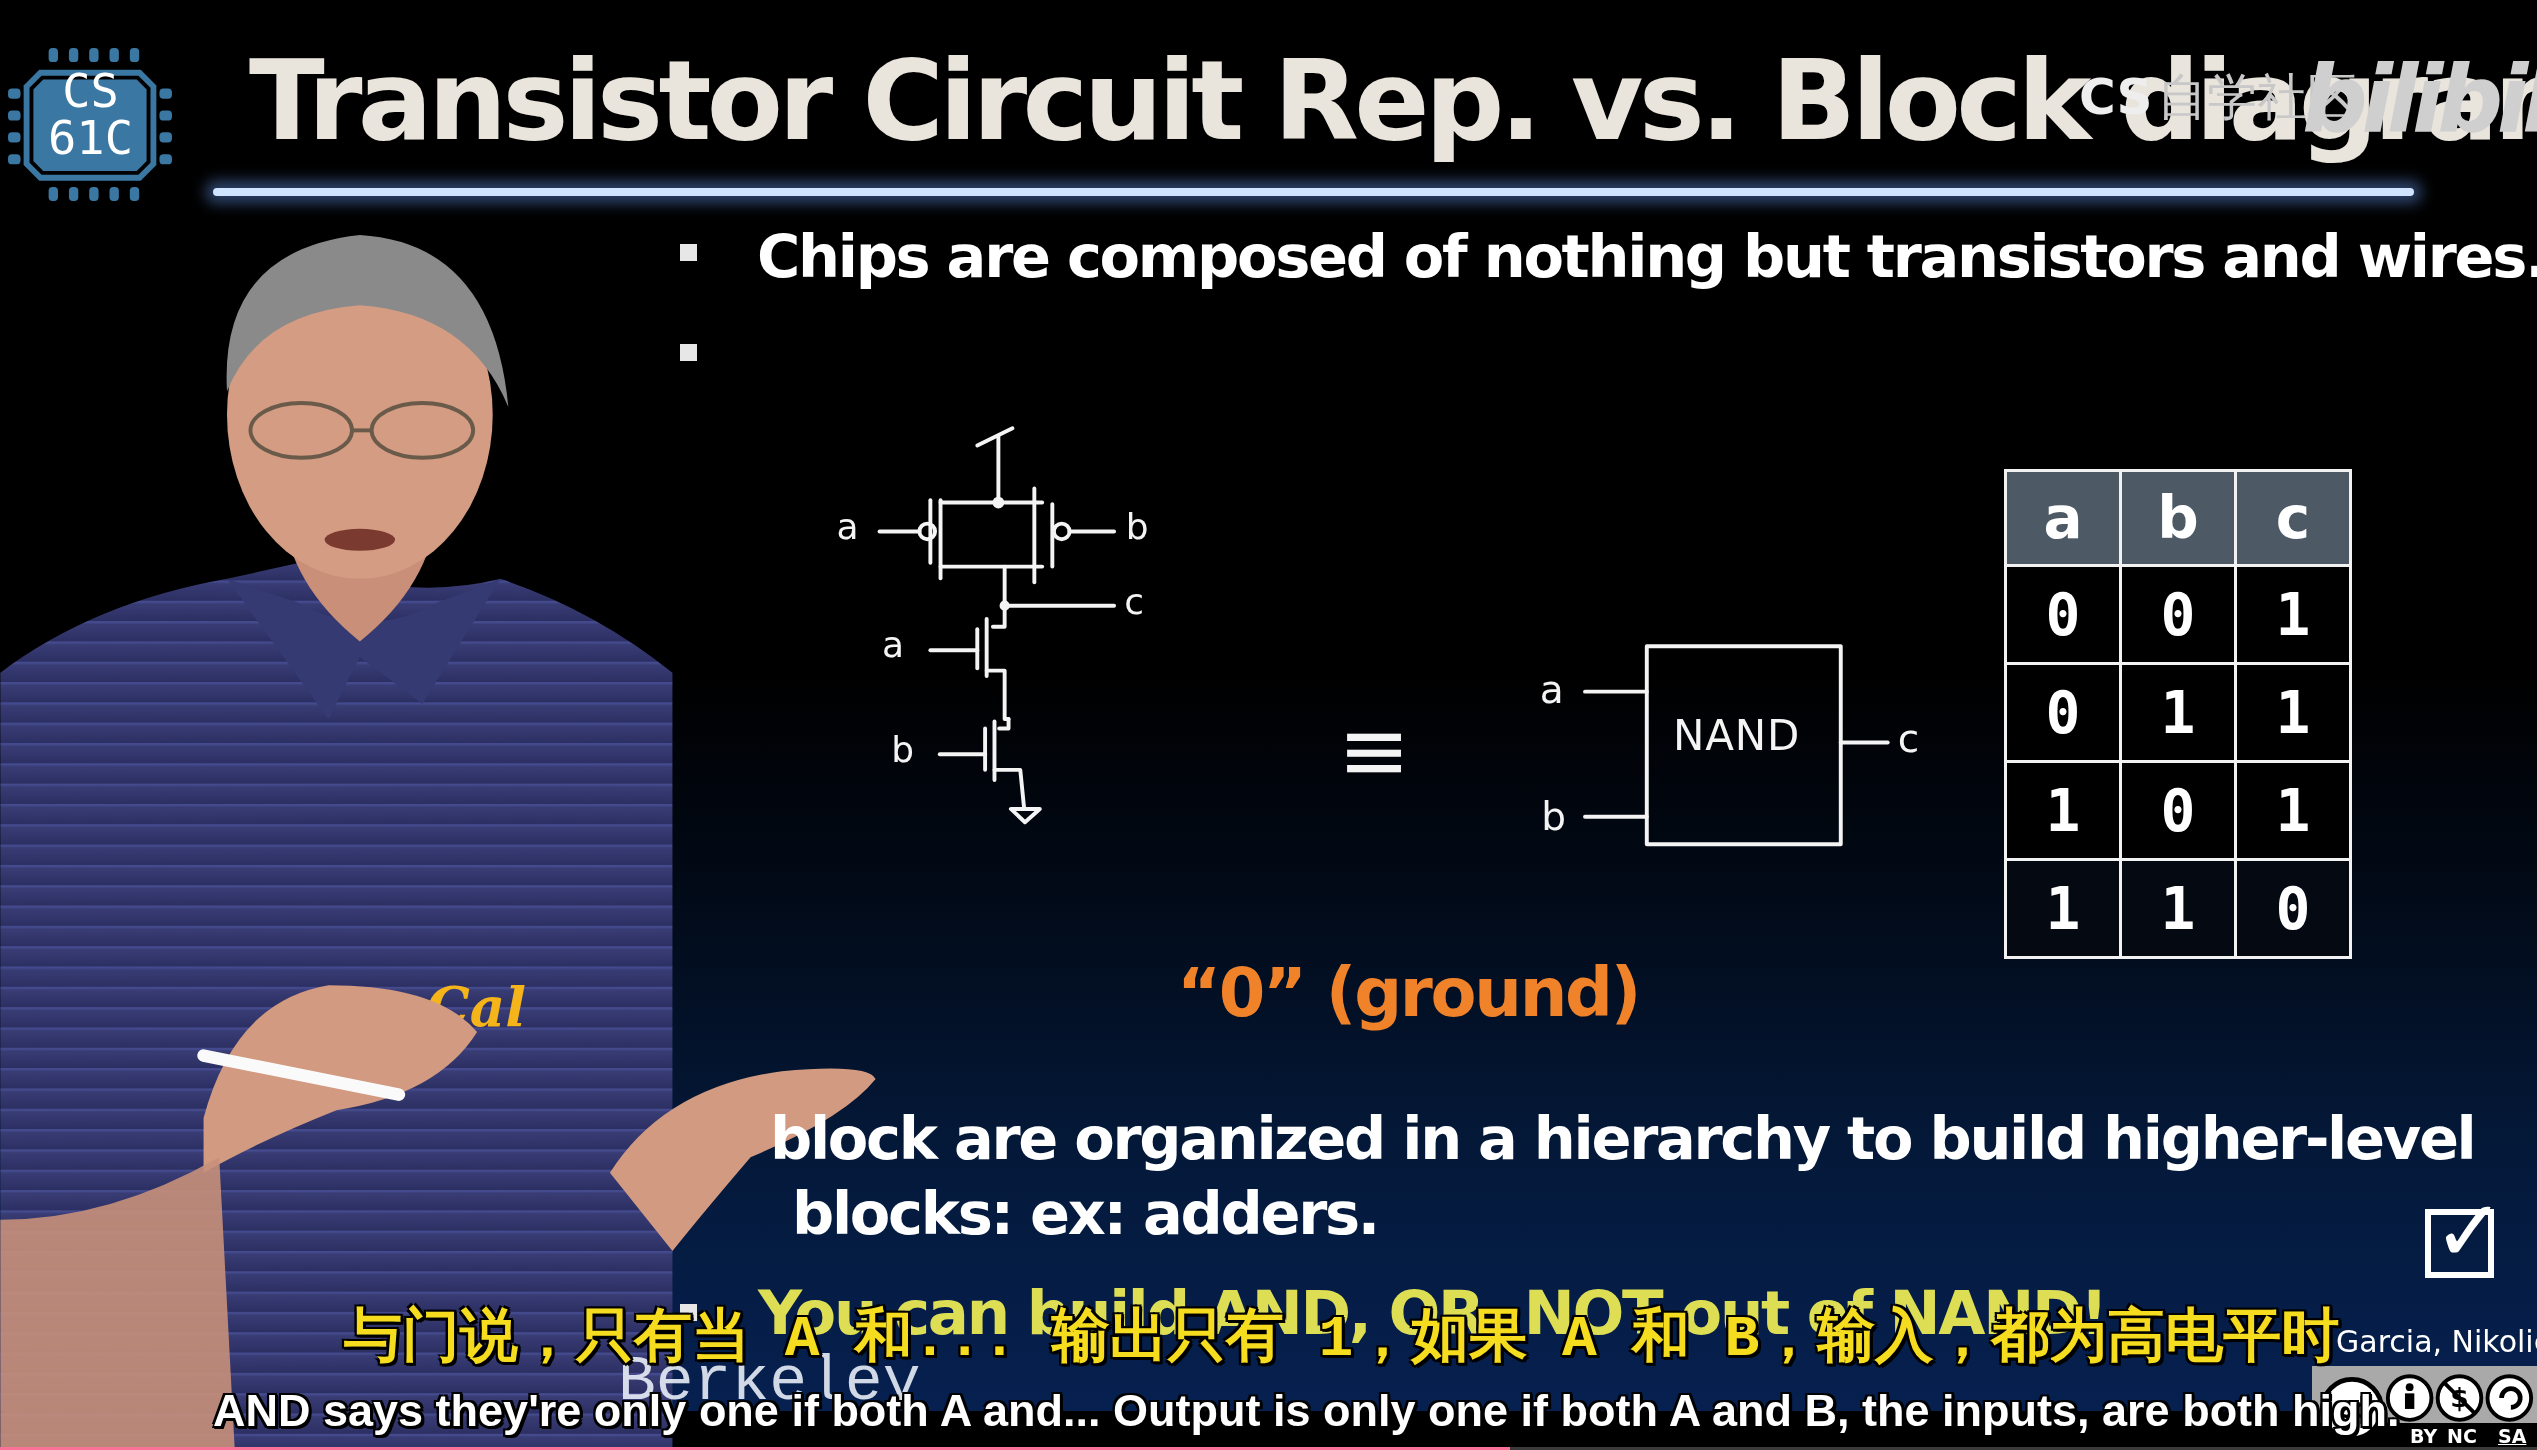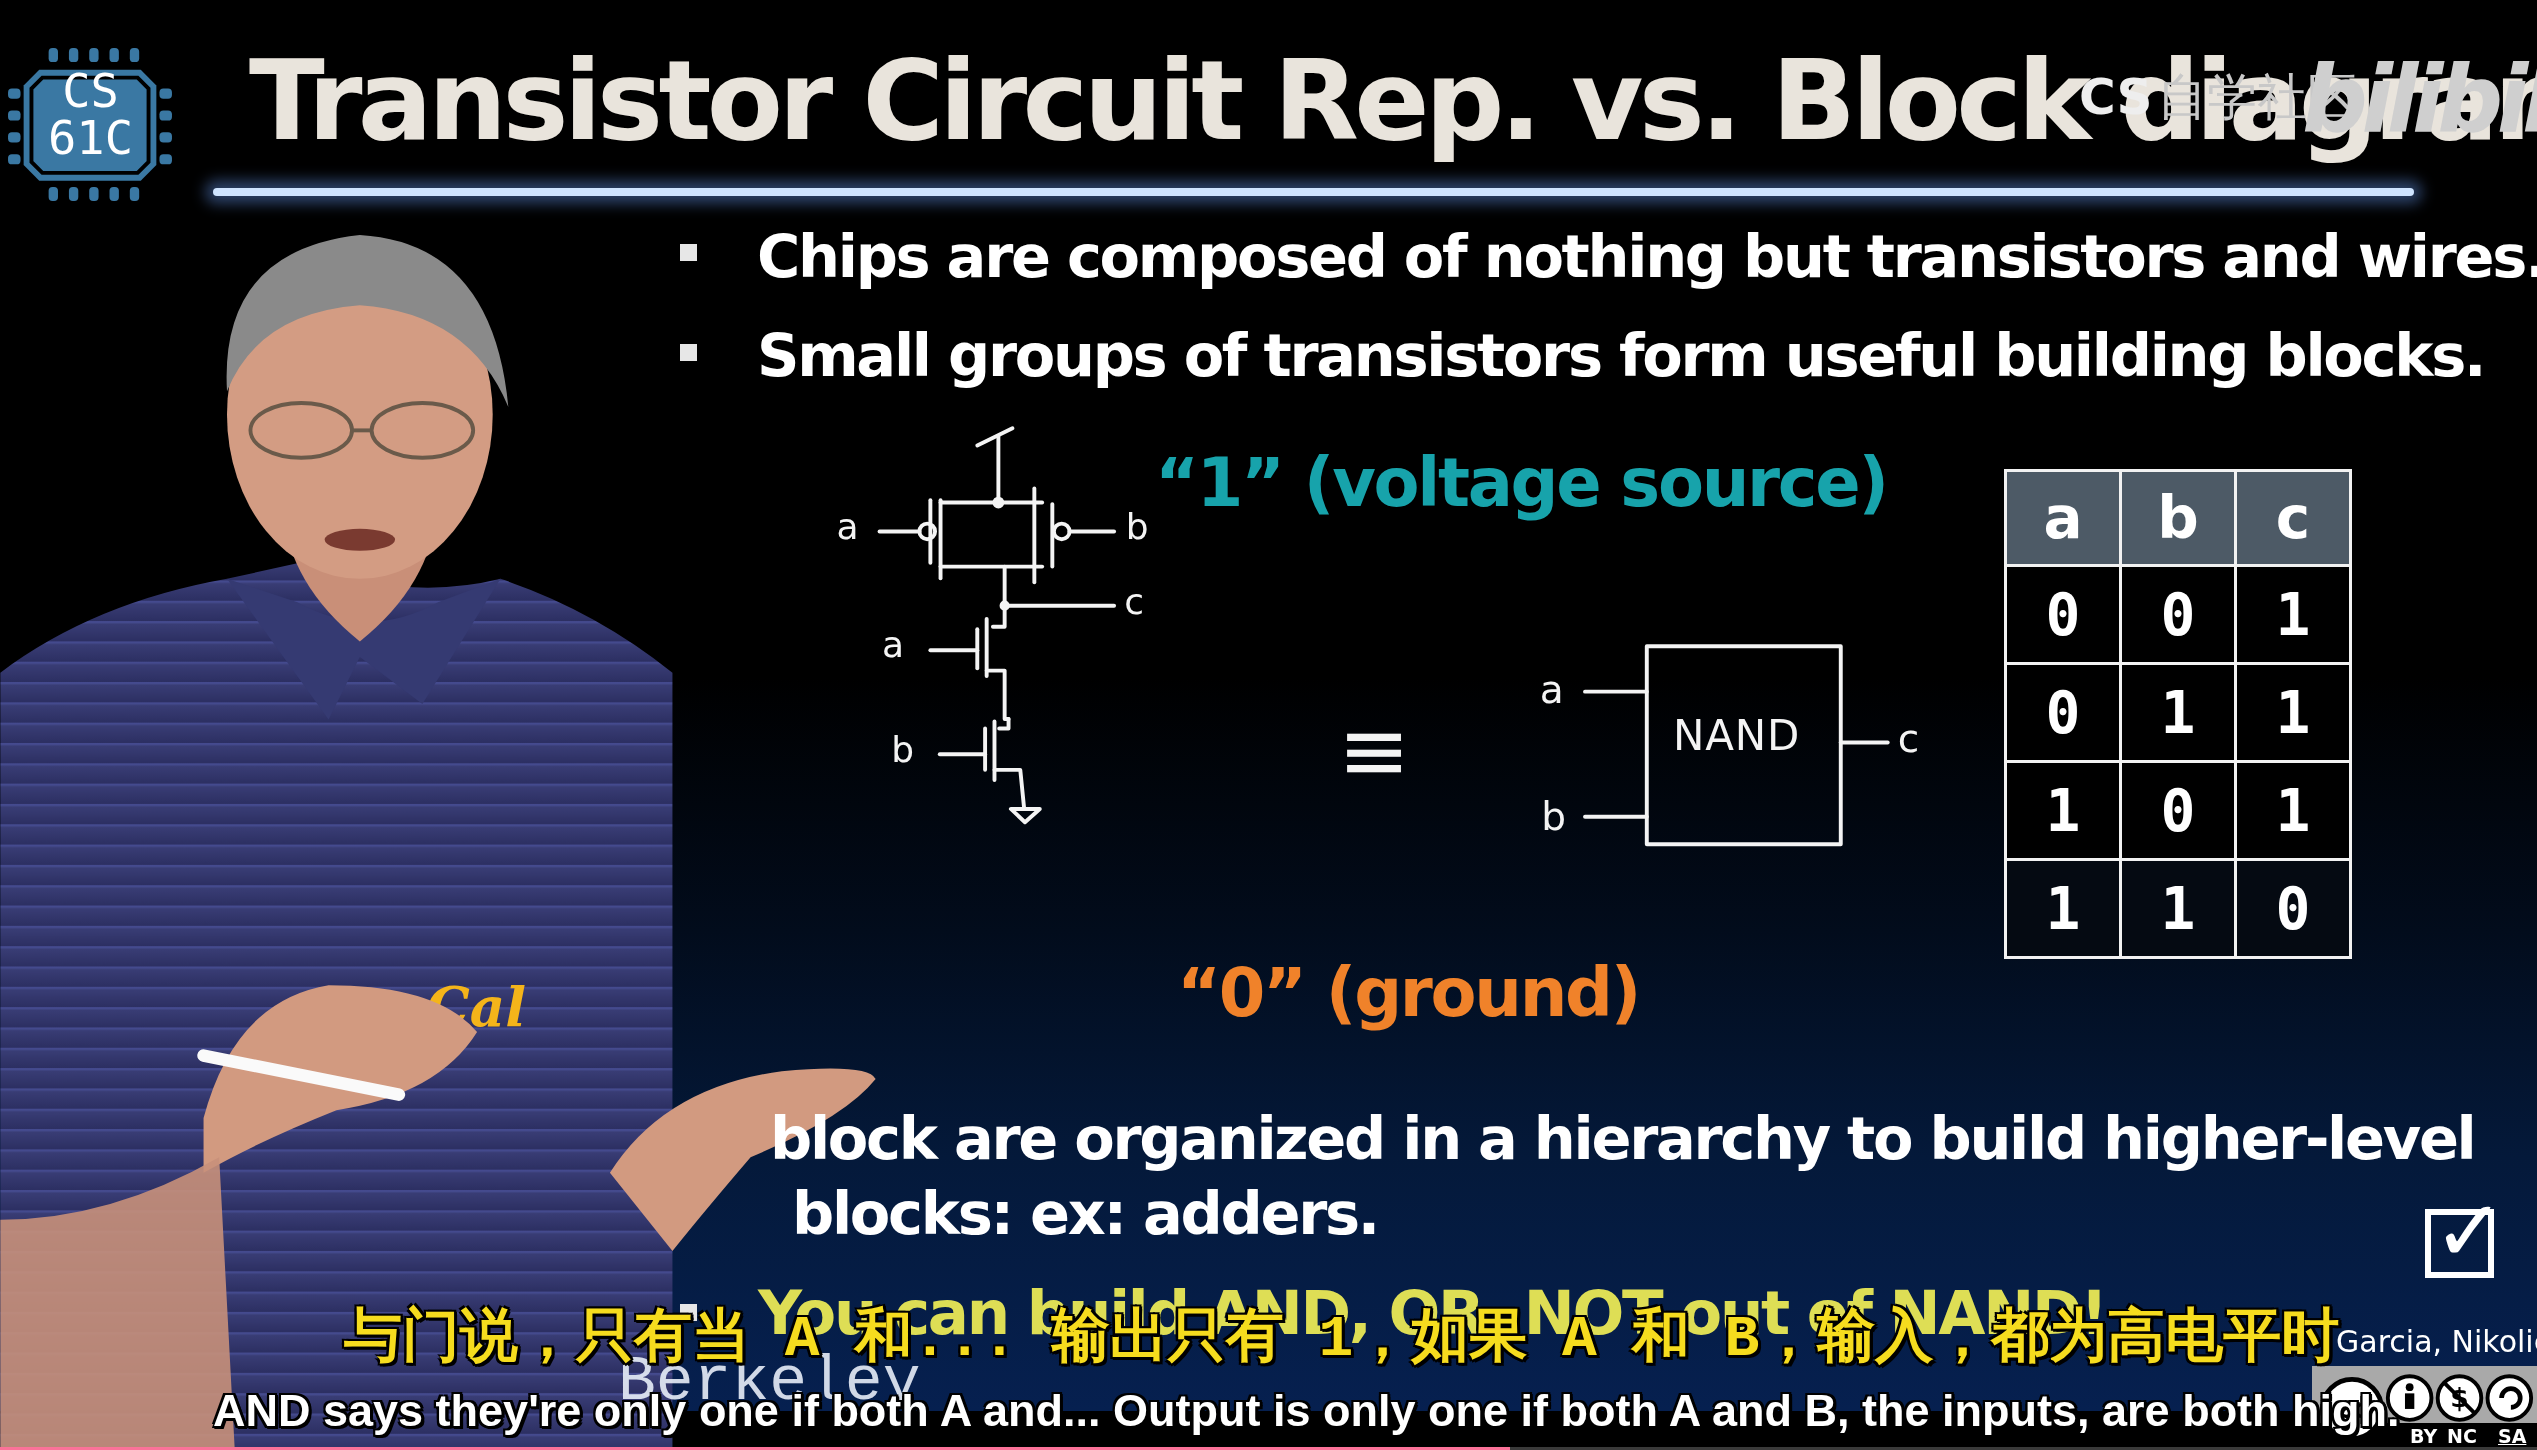--- a/index.html
+++ b/index.html
@@ -86,21 +86,20 @@
   <div class="abs title-rule"></div>
 
   <div class="abs watermark">
     <span class="cs">CS</span><span>自学社区</span>
   </div>
   <div class="abs bili">bilibili</div>
 
   <div class="abs sq" style="left:680px;top:244px;"></div>
   <div class="abs bullet" style="left:757px;top:227px;">Chips are composed of nothing but transistors and wires.</div>
   <div class="abs sq" style="left:680px;top:344px;"></div>
-  <div class="abs bullet" style="left:757px;top:326px;">Small groups of transistors form useful building blocks.</div>
 
   <svg class="abs" style="left:813px;top:422px;" width="438" height="641" viewBox="0 0 560 820">
     <g class="sketch">
 
       <path d="M210 30 L255 8"></path>
         <path d="M237 18 L237 103"></path>
 
       <path d="M163 100 L163 200"></path>
         <path d="M150 100 L150 180"></path>
       <path d="M163 103 L293 103"></path>
@@ -132,21 +131,20 @@
 
       <path d="M253 495 L290 495 L271 512 Z"></path>
     </g>
     <text class="hand" x="30" y="150" font-size="46">a</text>
     <text class="hand" x="400" y="150" font-size="46">b</text>
     <text class="hand" x="398" y="245" font-size="46">c</text>
     <text class="hand" x="88" y="300" font-size="46">a</text>
     <text class="hand" x="100" y="435" font-size="46">b</text>
   </svg>
 
-  <div class="abs vsrc">“1” (voltage source)</div>
   <div class="abs gnd">“0” (ground)</div>
   <div class="abs" style="left:1338px;top:707px;color:#f4f4f4;font-size:86px;line-height:1;">≡</div>
 
   <svg class="abs" style="left:1524px;top:625px;" width="438" height="235" viewBox="0 0 560 300">
     <g class="sketch">
       <rect x="157" y="27" width="248" height="253"></rect>
       <path d="M78 85 L157 85"></path>
         <path d="M78 245 L157 245"></path>
       <path d="M405 150 L465 150"></path>
     </g>

